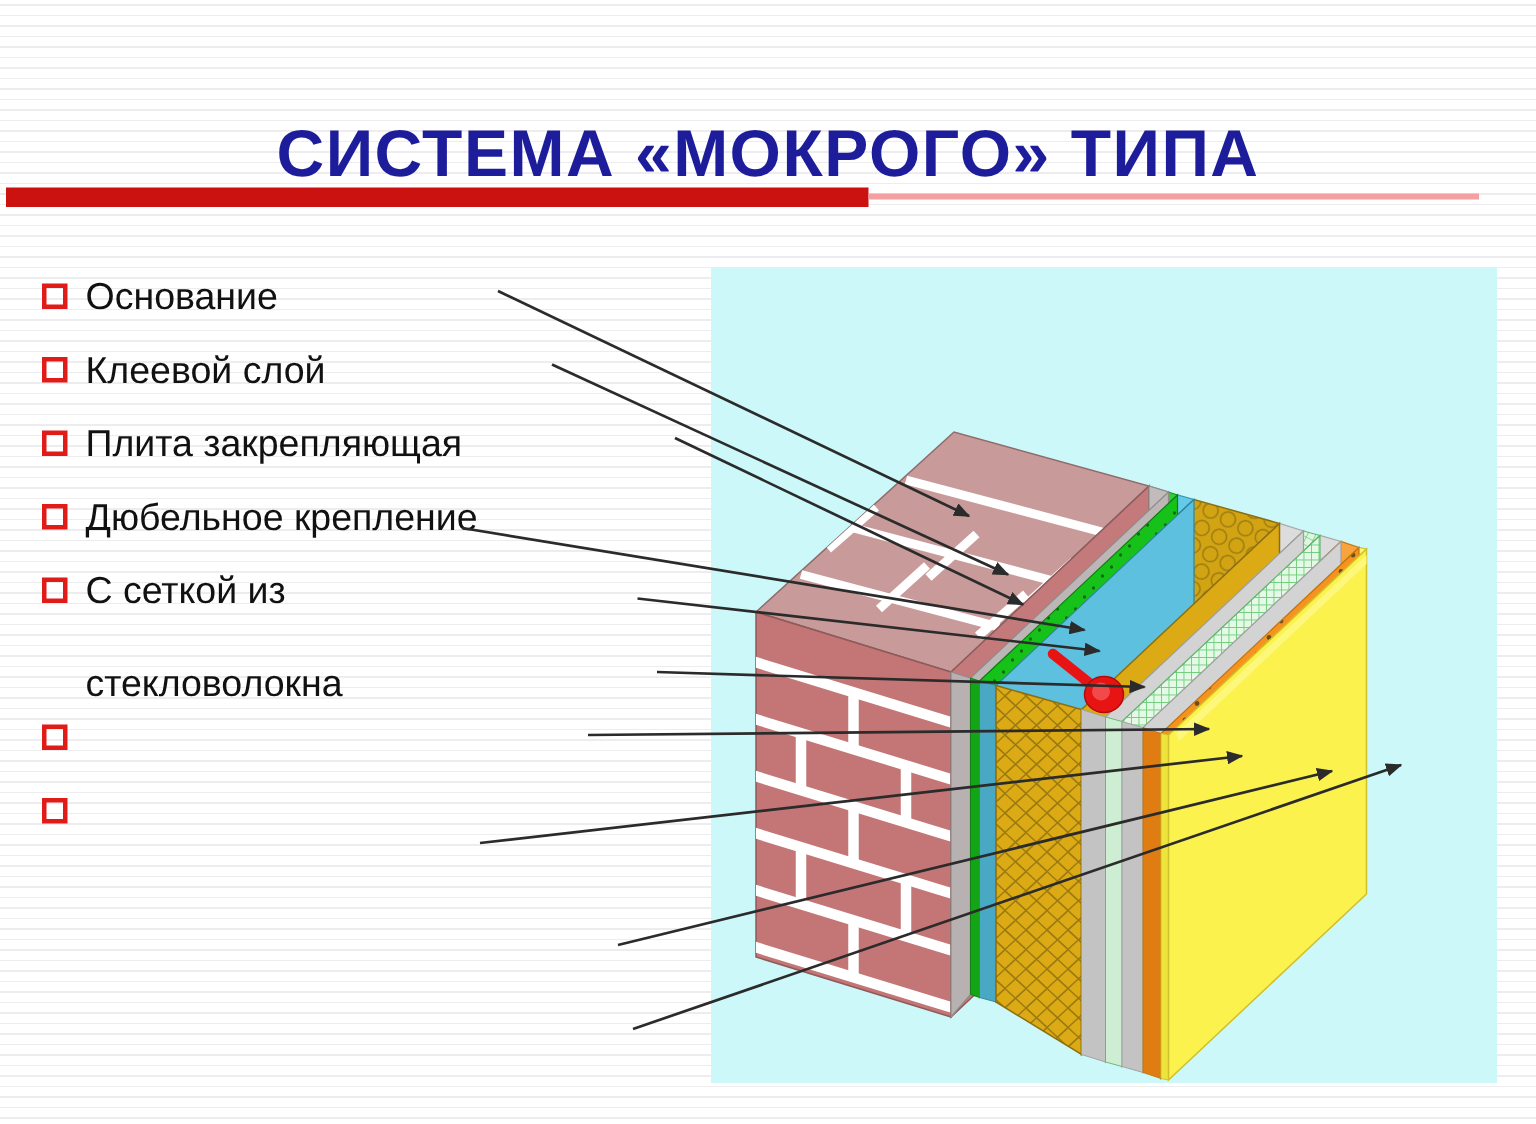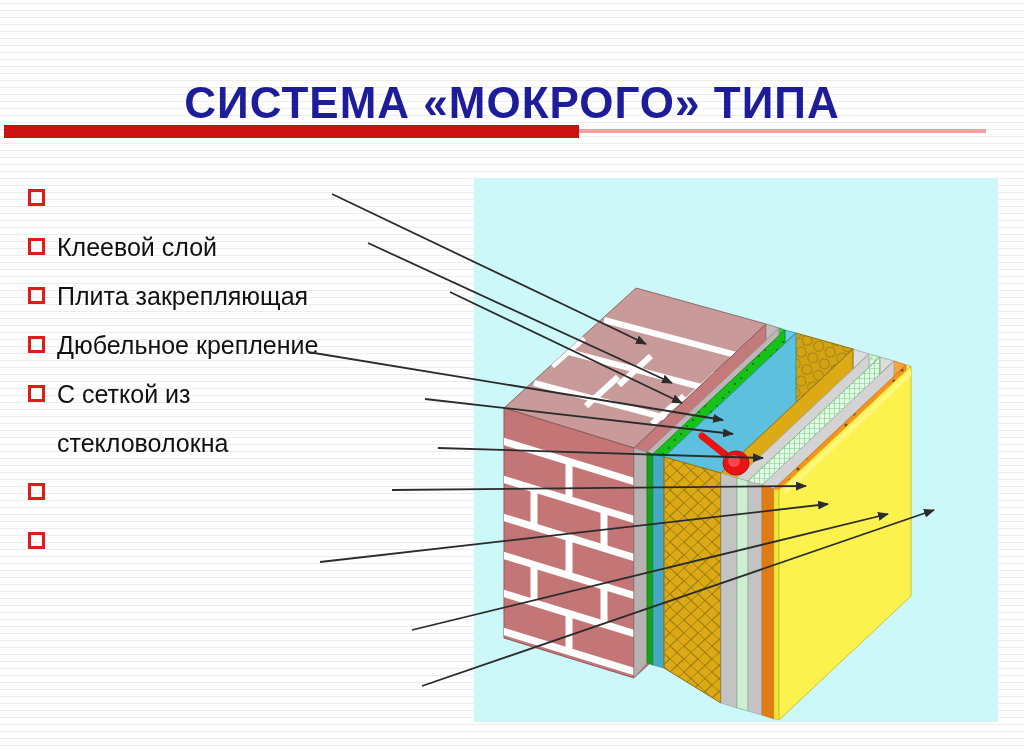--- a/index.html
+++ b/index.html
@@ -48,21 +48,21 @@
   #list{
     position:absolute;
     left:28px;top:180px;
     width:430px;
   }
   .row{
     display:flex;
     align-items:flex-start;
     height:49px;
   }
-  .row.wrap{height:49px;}
+  .row.wrap{height:49px;align-items:flex-end;}
   .bullet{
     width:17px;height:17px;
     border:3px solid #e01b18;
     box-sizing:border-box;
     margin-top:9px;
     margin-right:12px;
     flex:0 0 auto;
     background:transparent;
   }
   .bullet.hidden{visibility:hidden;}
@@ -93,20 +93,21 @@
 
 <div id="slide">
 
   <div id="title">СИСТЕМА «МОКРОГО» ТИПА</div>
   <div id="rule-thick"></div>
   <div id="rule-thin"></div>
 
   <div id="list">
     <div class="row">
       <span class="bullet"></span>
+      <span class="label">Основание</span>
     </div>
     <div class="row">
       <span class="bullet"></span>
       <span class="label">Клеевой слой</span>
     </div>
     <div class="row">
       <span class="bullet"></span>
       <span class="label">Плита закрепляющая</span>
     </div>
     <div class="row">

